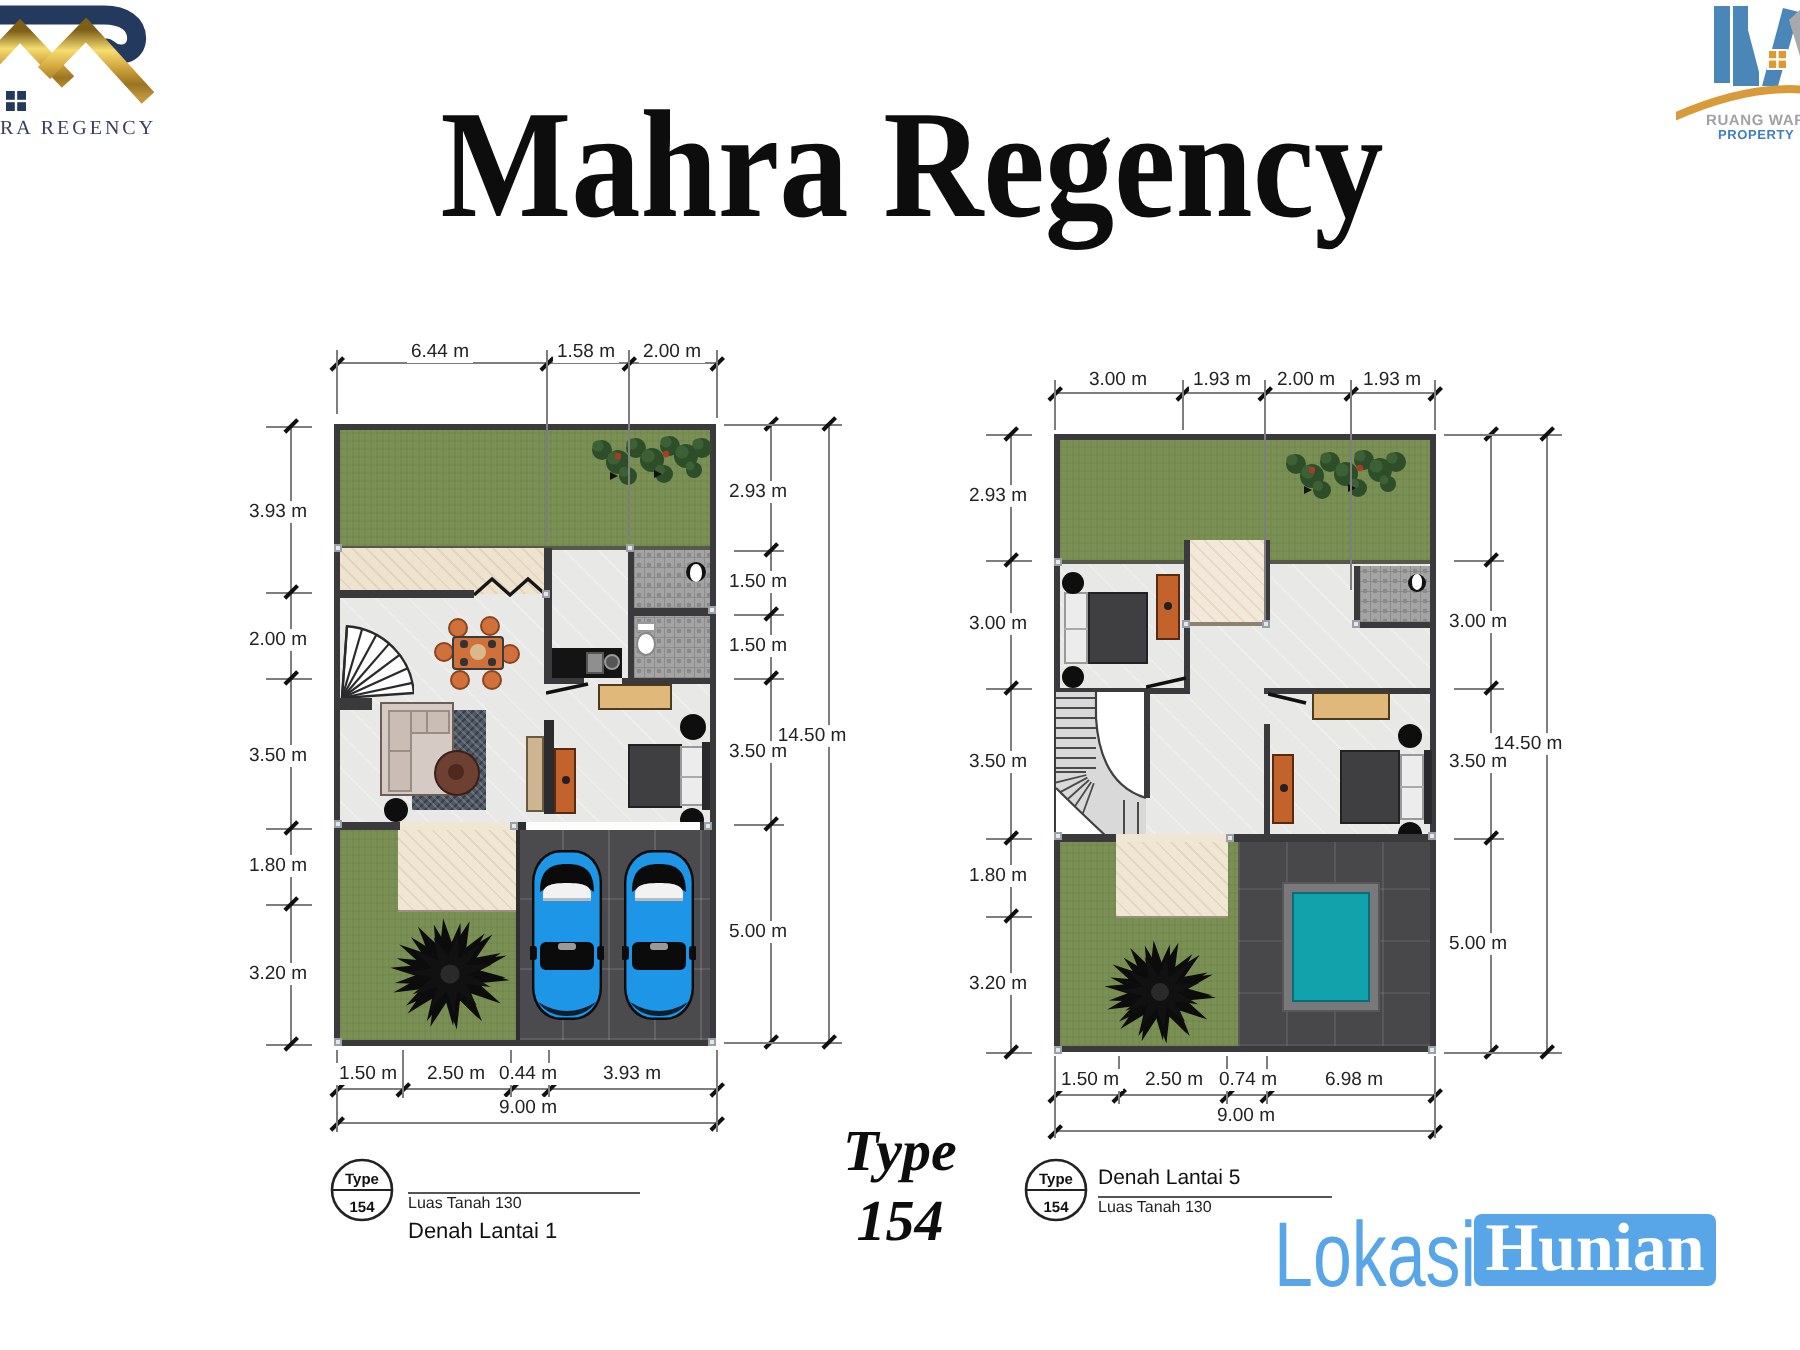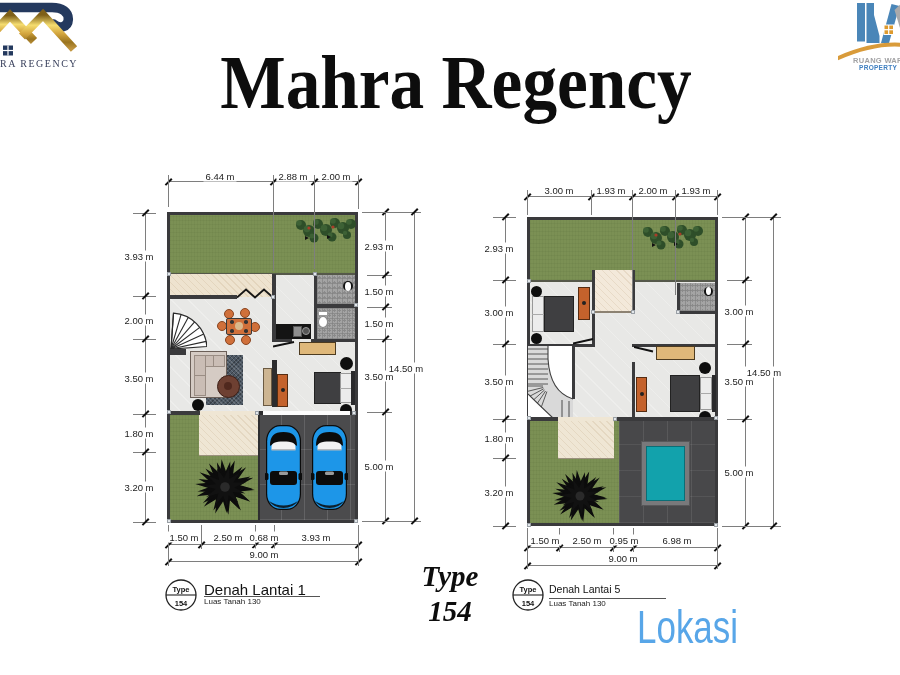--- a/index.html
+++ b/index.html
@@ -301,39 +301,39 @@
 <div style="left:168px;top:181px;width:190px;height:1px;background:#7e7e7e;"></div>
 <div class="tk" style="left:163.5px;top:180.5px;"></div>
 <div class="tk" style="left:268.5px;top:180.5px;"></div>
 <div class="tk" style="left:309.5px;top:180.5px;"></div>
 <div class="tk" style="left:353.5px;top:180.5px;"></div>
 <div style="left:168px;top:175px;width:1px;height:32px;background:#7e7e7e;"></div>
 <div style="left:273px;top:175px;width:1px;height:96px;background:#7e7e7e;"></div>
 <div style="left:314px;top:175px;width:1px;height:94px;background:#7e7e7e;"></div>
 <div style="left:358px;top:175px;width:1px;height:34px;background:#7e7e7e;"></div>
 <div class="lb" style="left:220px;top:176px;">6.44 m</div>
-<div class="lb" style="left:293px;top:176px;">2.88 m</div>
+<div class="lb" style="left:293px;top:176px;">1.58 m</div>
 <div class="lb" style="left:336px;top:176px;">2.00 m</div>
 <div style="left:168px;top:544px;width:190px;height:1px;background:#7e7e7e;"></div>
 <div class="tk" style="left:163.5px;top:543.5px;"></div>
 <div class="tk" style="left:196.5px;top:543.5px;"></div>
 <div class="tk" style="left:250.5px;top:543.5px;"></div>
 <div class="tk" style="left:269.5px;top:543.5px;"></div>
 <div class="tk" style="left:353.5px;top:543.5px;"></div>
 <div style="left:168px;top:561px;width:190px;height:1px;background:#7e7e7e;"></div>
 <div class="tk" style="left:163.5px;top:560.5px;"></div>
 <div class="tk" style="left:353.5px;top:560.5px;"></div>
 <div style="left:168px;top:525px;width:1px;height:41px;background:#7e7e7e;"></div>
 <div style="left:358px;top:525px;width:1px;height:41px;background:#7e7e7e;"></div>
 <div style="left:201px;top:525px;width:1px;height:24px;background:#7e7e7e;"></div>
 <div style="left:255px;top:525px;width:1px;height:24px;background:#7e7e7e;"></div>
 <div style="left:274px;top:525px;width:1px;height:24px;background:#7e7e7e;"></div>
 <div class="lb" style="left:184px;top:537px;">1.50 m</div>
 <div class="lb" style="left:228px;top:537px;">2.50 m</div>
-<div class="lb" style="left:264px;top:537px;">0.68 m</div>
+<div class="lb" style="left:264px;top:537px;">0.44 m</div>
 <div class="lb" style="left:316px;top:537px;">3.93 m</div>
 <div class="lb" style="left:264px;top:554px;">9.00 m</div>
 <div style="left:145px;top:213px;width:1px;height:309px;background:#7e7e7e;"></div>
 <div style="left:133px;top:213px;width:23px;height:1px;background:#7e7e7e;"></div>
 <div class="tk" style="left:140.5px;top:212px;"></div>
 <div style="left:133px;top:296px;width:23px;height:1px;background:#7e7e7e;"></div>
 <div class="tk" style="left:140.5px;top:295px;"></div>
 <div style="left:133px;top:339px;width:23px;height:1px;background:#7e7e7e;"></div>
 <div class="tk" style="left:140.5px;top:338px;"></div>
 <div style="left:133px;top:414px;width:23px;height:1px;background:#7e7e7e;"></div>
@@ -395,21 +395,21 @@
 <div style="left:527px;top:565px;width:190px;height:1px;background:#7e7e7e;"></div>
 <div class="tk" style="left:522.5px;top:564.5px;"></div>
 <div class="tk" style="left:712.5px;top:564.5px;"></div>
 <div style="left:527px;top:528px;width:1px;height:41px;background:#7e7e7e;"></div>
 <div style="left:717px;top:528px;width:1px;height:41px;background:#7e7e7e;"></div>
 <div style="left:559px;top:528px;width:1px;height:24px;background:#7e7e7e;"></div>
 <div style="left:613px;top:528px;width:1px;height:24px;background:#7e7e7e;"></div>
 <div style="left:633px;top:528px;width:1px;height:24px;background:#7e7e7e;"></div>
 <div class="lb" style="left:545px;top:540px;">1.50 m</div>
 <div class="lb" style="left:587px;top:540px;">2.50 m</div>
-<div class="lb" style="left:624px;top:540px;">0.95 m</div>
+<div class="lb" style="left:624px;top:540px;">0.74 m</div>
 <div class="lb" style="left:677px;top:540px;">6.98 m</div>
 <div class="lb" style="left:623px;top:558px;">9.00 m</div>
 <div style="left:505px;top:217px;width:1px;height:309px;background:#7e7e7e;"></div>
 <div style="left:493px;top:217px;width:23px;height:1px;background:#7e7e7e;"></div>
 <div class="tk" style="left:500.5px;top:216px;"></div>
 <div style="left:493px;top:280px;width:23px;height:1px;background:#7e7e7e;"></div>
 <div class="tk" style="left:500.5px;top:279px;"></div>
 <div style="left:493px;top:344px;width:23px;height:1px;background:#7e7e7e;"></div>
 <div class="tk" style="left:500.5px;top:343px;"></div>
 <div style="left:493px;top:419px;width:23px;height:1px;background:#7e7e7e;"></div>
@@ -442,26 +442,27 @@
 <div class="lb" style="left:739px;top:311px;">3.00 m</div>
 <div class="lb" style="left:739px;top:381px;">3.50 m</div>
 <div class="lb" style="left:739px;top:472px;">5.00 m</div>
 <div class="lb" style="left:764px;top:372px;">14.50 m</div>
 <svg style="left:164.5px;top:579px" width="32" height="32" viewBox="0 0 32 32">
 <circle cx="16" cy="16" r="15" fill="#fff" stroke="#222" stroke-width="1.3"></circle>
 <line x1="1" y1="16" x2="31" y2="16" stroke="#222" stroke-width="1.1"></line>
 <text x="16" y="13" text-anchor="middle" font-size="7.5" font-weight="bold" fill="#111" font-family="Liberation Sans,sans-serif">Type</text>
 <text x="16" y="27" text-anchor="middle" font-size="7.5" font-weight="bold" fill="#111" font-family="Liberation Sans,sans-serif">154</text>
 </svg>
-<div style="left:204px;top:581px;font-size:15px;color:#111">Denah Lantai 1</div>
+<div style="left:204px;top:610px;font-size:11px;color:#111">Denah Lantai 1</div>
 <div style="left:204px;top:595.5px;width:116px;height:1px;background:#555;"></div>
 <div style="left:204px;top:597px;font-size:8px;color:#222">Luas Tanah 130</div>
 <svg style="left:512px;top:579px" width="32" height="32" viewBox="0 0 32 32">
 <circle cx="16" cy="16" r="15" fill="#fff" stroke="#222" stroke-width="1.3"></circle>
 <line x1="1" y1="16" x2="31" y2="16" stroke="#222" stroke-width="1.1"></line>
 <text x="16" y="13" text-anchor="middle" font-size="7.5" font-weight="bold" fill="#111" font-family="Liberation Sans,sans-serif">Type</text>
 <text x="16" y="27" text-anchor="middle" font-size="7.5" font-weight="bold" fill="#111" font-family="Liberation Sans,sans-serif">154</text>
 </svg>
 <div style="left:549px;top:583px;font-size:10.5px;color:#111">Denah Lantai 5</div>
 <div style="left:549px;top:597.5px;width:117px;height:1px;background:#555;"></div>
 <div style="left:549px;top:599px;font-size:8px;color:#222">Luas Tanah 130</div>
 <div style="left:400px;top:559px;width:100px;text-align:center;font-family:'Liberation Serif',serif;font-weight:bold;font-style:italic;font-size:29px;line-height:35px;color:#0d0d0d">Type<br>154</div>
 <div style="left:637px;top:604px;font-size:46px;color:#58a6e8;font-family:'Liberation Sans',sans-serif;transform:scaleX(0.76);transform-origin:0 0;line-height:1">Lokasi</div>
+<div style="left:737px;top:607px;width:121px;height:36px;background:#58a6e8;border-radius:4px;color:#fff;font-family:'Liberation Serif',serif;font-weight:bold;font-size:34px;text-align:center;line-height:36px">Hunian</div>
 </div>
 </body></html>

